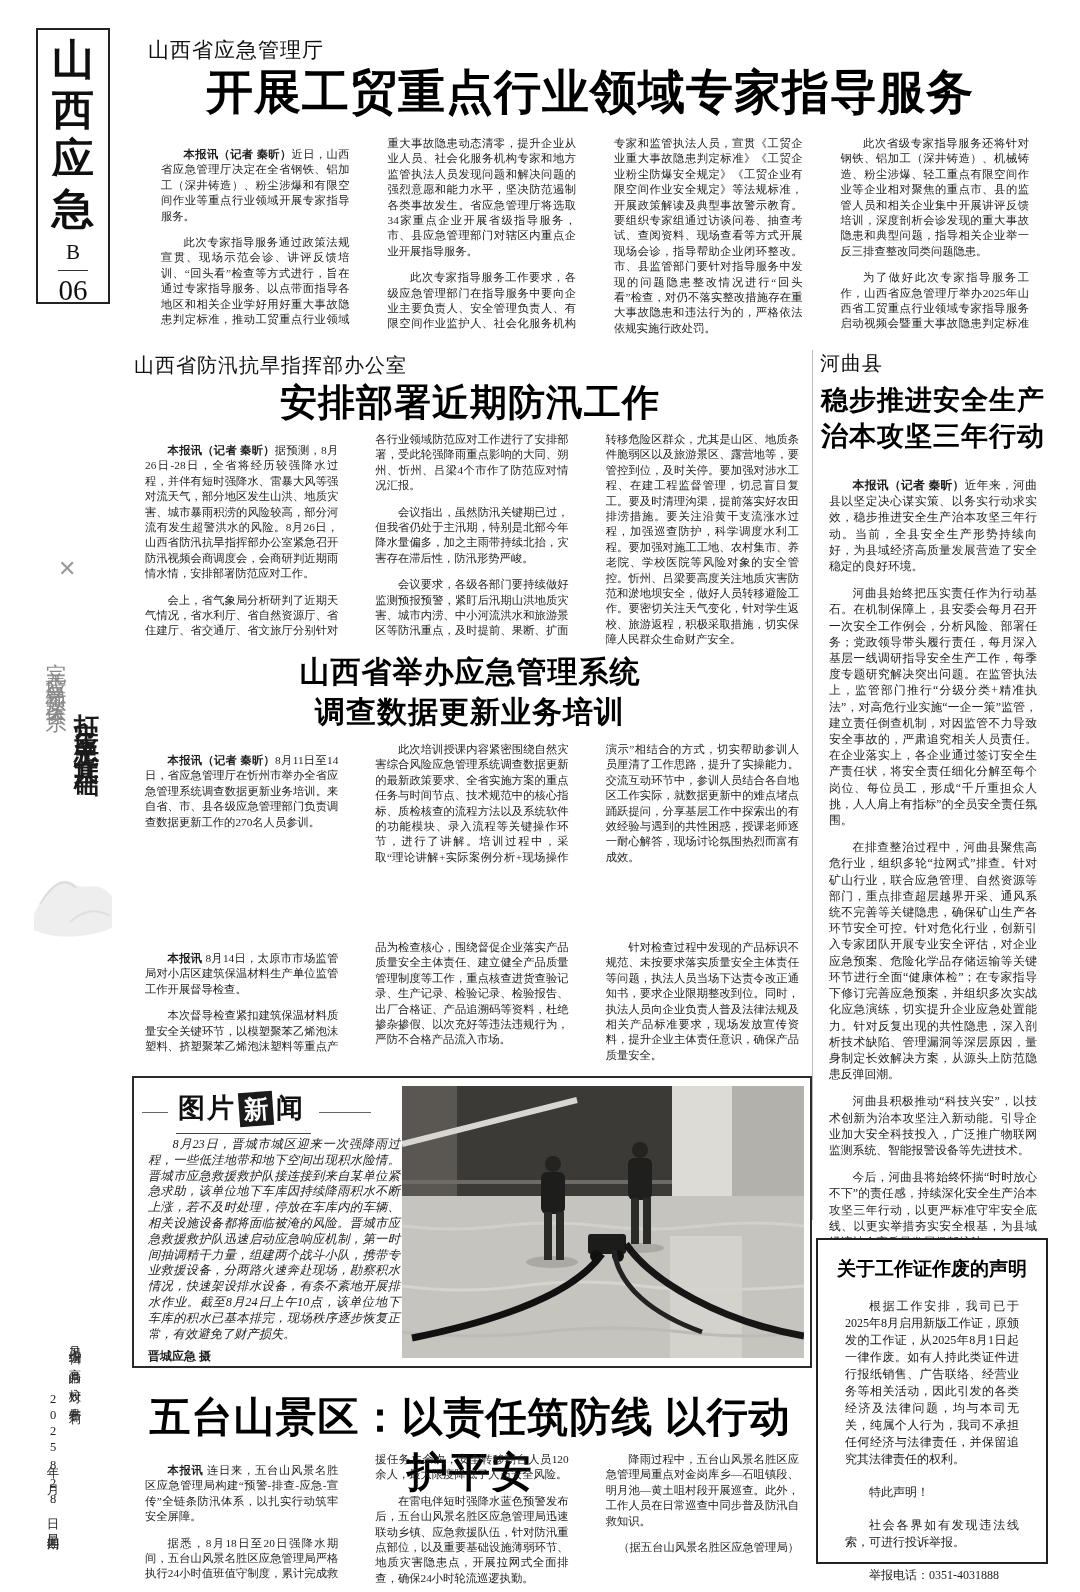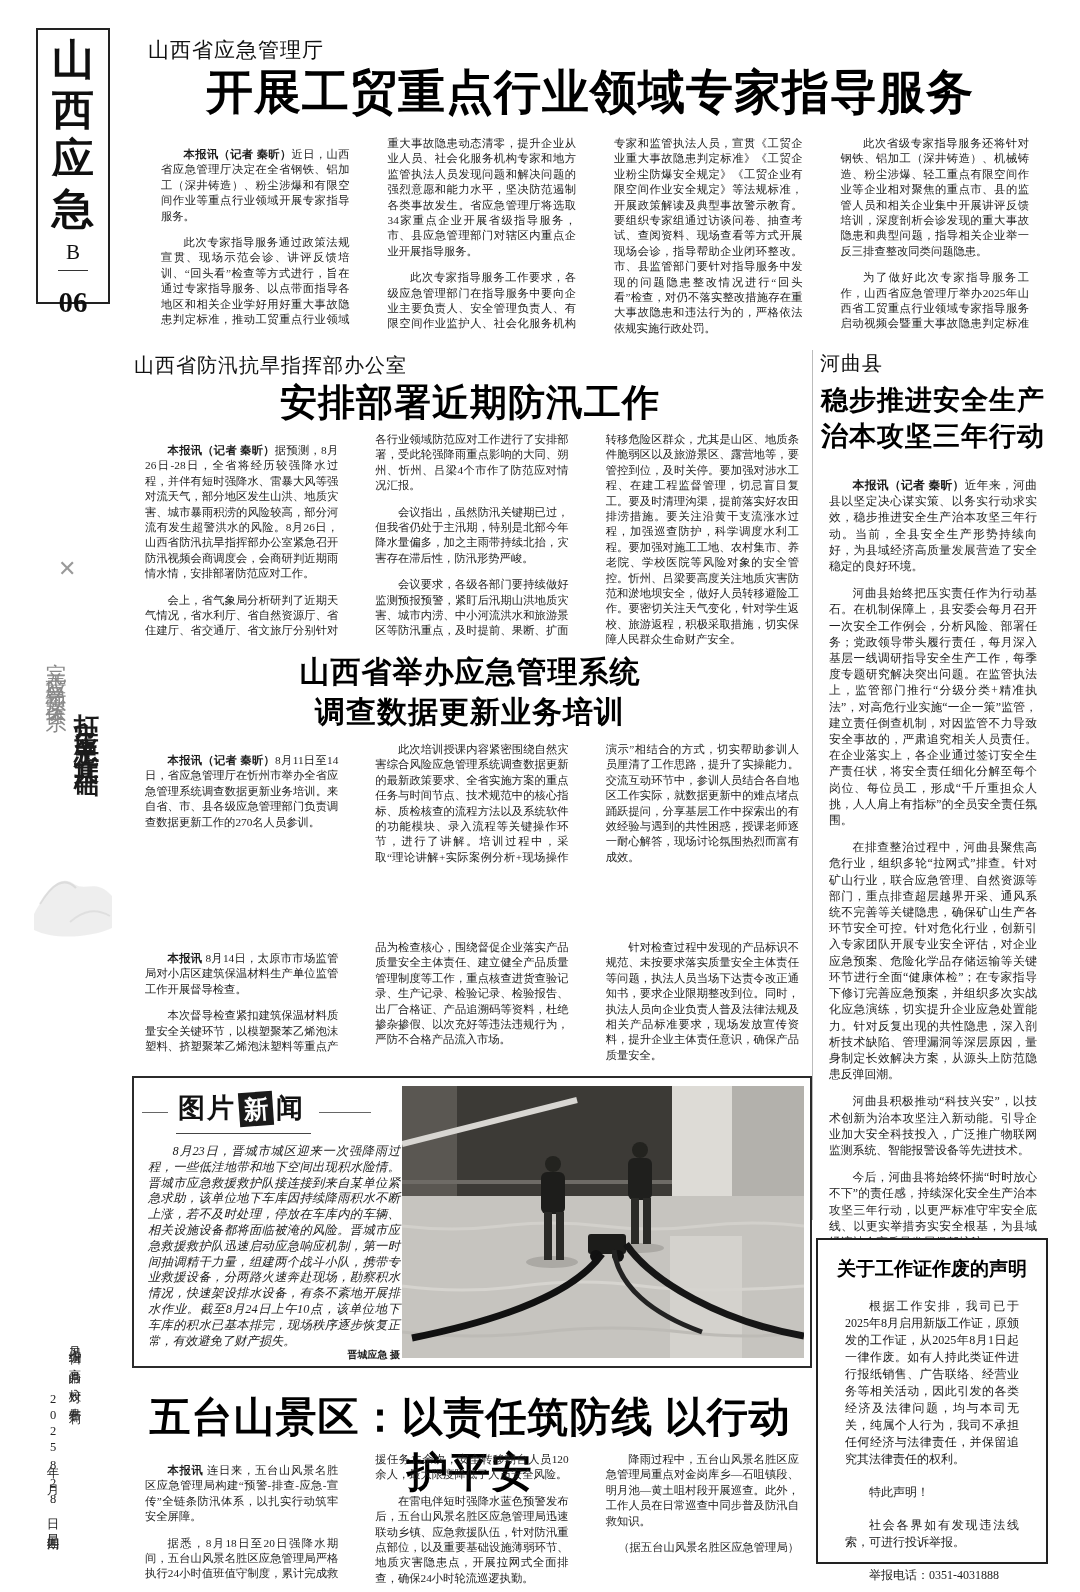--- a/index.html
+++ b/index.html
@@ -7,21 +7,21 @@
   #page{position:relative;width:1080px;height:1592px;background:#ffffff;margin:0 auto;overflow:hidden;
         font-family:"Liberation Serif","DejaVu Serif",serif;color:#1c1c1c;}
   .vtext{writing-mode:vertical-rl;text-orientation:upright;}
   .abs{position:absolute;}
   
   #masthead{left:36px;top:28px;width:74px;height:276px;border:2px solid #222;box-sizing:border-box;
             display:flex;flex-direction:column;align-items:center;justify-content:flex-start;padding-top:6px;}
   .mast-char{font-size:42px;font-weight:700;line-height:1.18;color:#0f0f0f;}
   .mast-letter{font-size:21px;margin-top:6px;color:#111;}
   .mast-divider{width:30px;height:0;border-top:1px solid #333;margin:5px 0 3px 0;}
-  .mast-num{font-size:29px;font-weight:700;color:#0f0f0f;margin-top:12px;}
+  .mast-num{font-size:29px;font-weight:400;color:#0f0f0f;}
   #deco-mark{left:58px;top:556px;font-size:22px;color:#9a9a9a;}
   #slogan-gray{left:42px;top:646px;font-size:21px;color:#8a8a8a;letter-spacing:7px;}
   #slogan-bold{left:70px;top:694px;font-size:25px;font-weight:800;color:#1b1b1b;letter-spacing:8px;}
   #ink-art{left:30px;top:818px;opacity:.45;}
   #editor-col{left:66px;top:1336px;font-size:12.5px;color:#222;letter-spacing:2px;}
   #date-col{left:44px;top:1392px;font-size:12.5px;color:#222;letter-spacing:2px;}
   
   .kicker{font-size:20px;color:#111;letter-spacing:1px;}
   .headline{font-weight:900;color:#000;text-align:center;letter-spacing:1px;}
   .body-text{font-size:11.3px;line-height:15.4px;color:#1d1d1d;}
@@ -49,23 +49,23 @@
   
   #photo-box{left:132px;top:1076px;width:680px;height:292px;border:2px solid #2b2b2b;box-sizing:border-box;}
   #pn-label-row{position:absolute;left:8px;top:12px;display:flex;align-items:center;}
   .side-rule{height:1px;background:#666;}
   #pn-left-rule{width:26px;margin-right:8px;}
   #pn-right-rule{width:52px;margin-left:8px;}
   #pn-label{display:inline-flex;align-items:flex-end;border-bottom:1.5px solid #444;padding:0 6px 7px 2px;}
   .pn-word{font-size:27px;font-weight:700;color:#111;letter-spacing:2px;}
   #pn-accent{display:inline-flex;width:34px;height:34px;background:#1b1b1b;color:#fff;align-items:center;
              justify-content:center;font-size:25px;font-weight:700;margin:0 3px;transform:rotate(-4deg);}
-  #pn-text{position:absolute;left:14px;top:66px;width:252px;font-size:12.3px;line-height:15.8px;font-style:italic;color:#222;}
+  #pn-text{position:absolute;left:14px;top:59px;width:252px;font-size:12.3px;line-height:15.8px;font-style:italic;color:#222;}
   #pn-text p{margin:0;text-indent:2em;text-align:justify;}
-  #pn-credit{position:absolute;left:14px;top:270px;width:252px;text-align:right;font-weight:700;font-size:10px;font-style:normal;}
+  #pn-credit{position:absolute;left:14px;top:270px;width:252px;text-align:left;font-weight:700;font-size:12px;font-style:normal;}
   #pn-photo{position:absolute;left:268px;top:8px;width:402px;height:272px;background:#c6c4bf;}
   
   #a6-headline{left:130px;top:1390px;width:680px;font-size:41px;}
   #a6-body{left:134px;top:1452px;width:676px;height:138px;}
   
   #notice-box{left:816px;top:1238px;width:232px;height:326px;border:2px solid #222;box-sizing:border-box;padding:10px 11px;}
   #notice-title{text-align:center;font-size:19px;font-weight:900;color:#000;margin:6px 0 10px 0;}
   #notice-paras{font-size:12px;line-height:17px;color:#1a1a1a;}
   #notice-paras p{margin:16px;text-indent:2em;text-align:justify;}
   .notice-sign{font-weight:700;font-size:12.5px;text-align:left;line-height:1.55;margin:0;}

